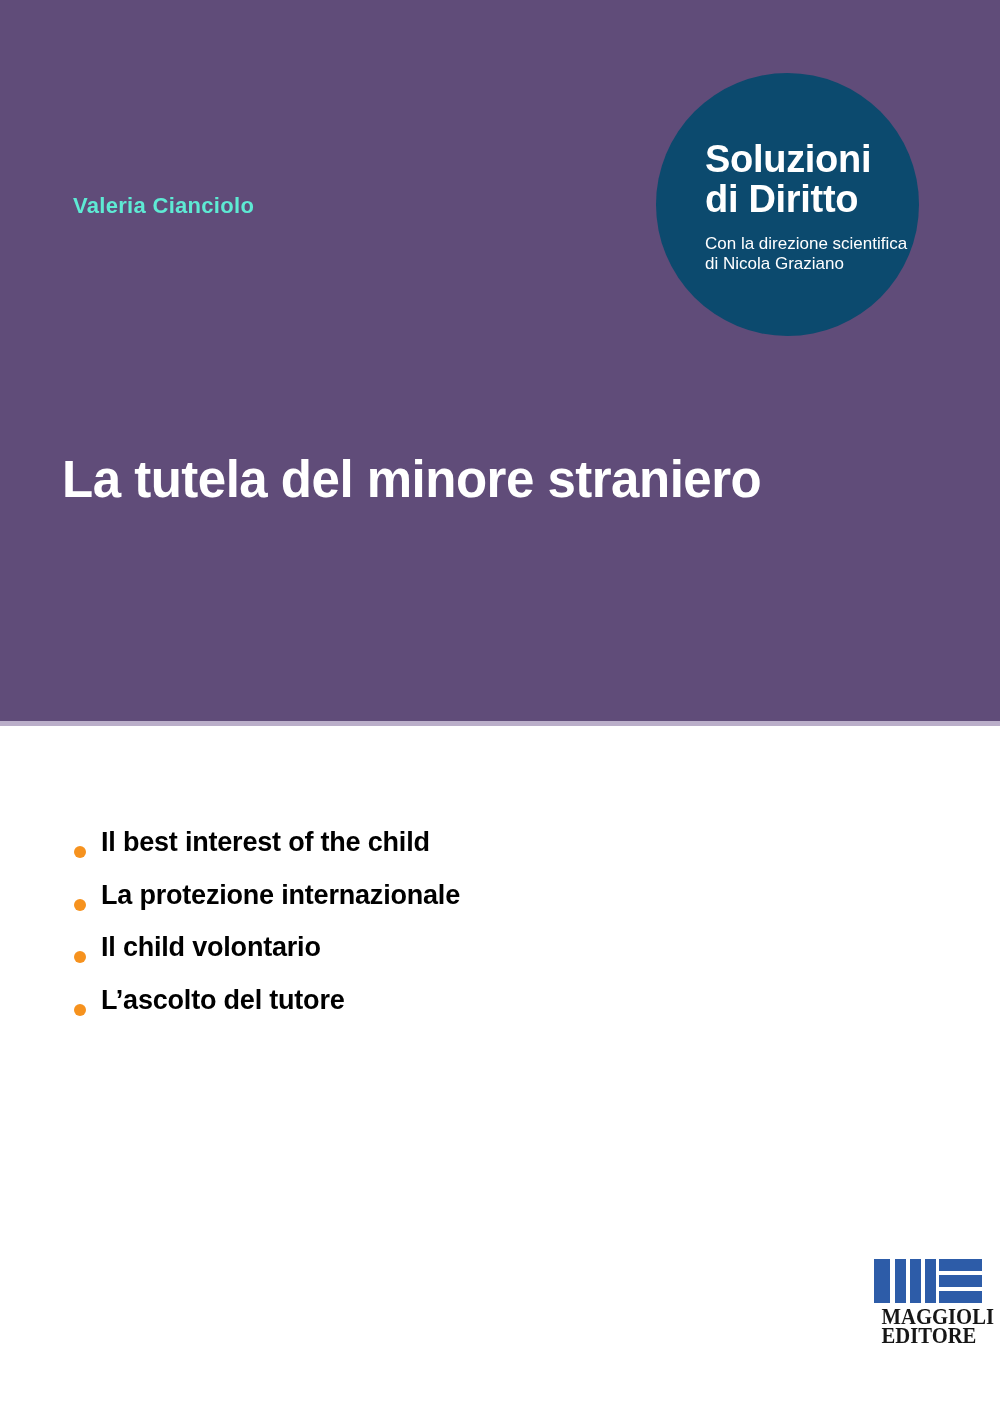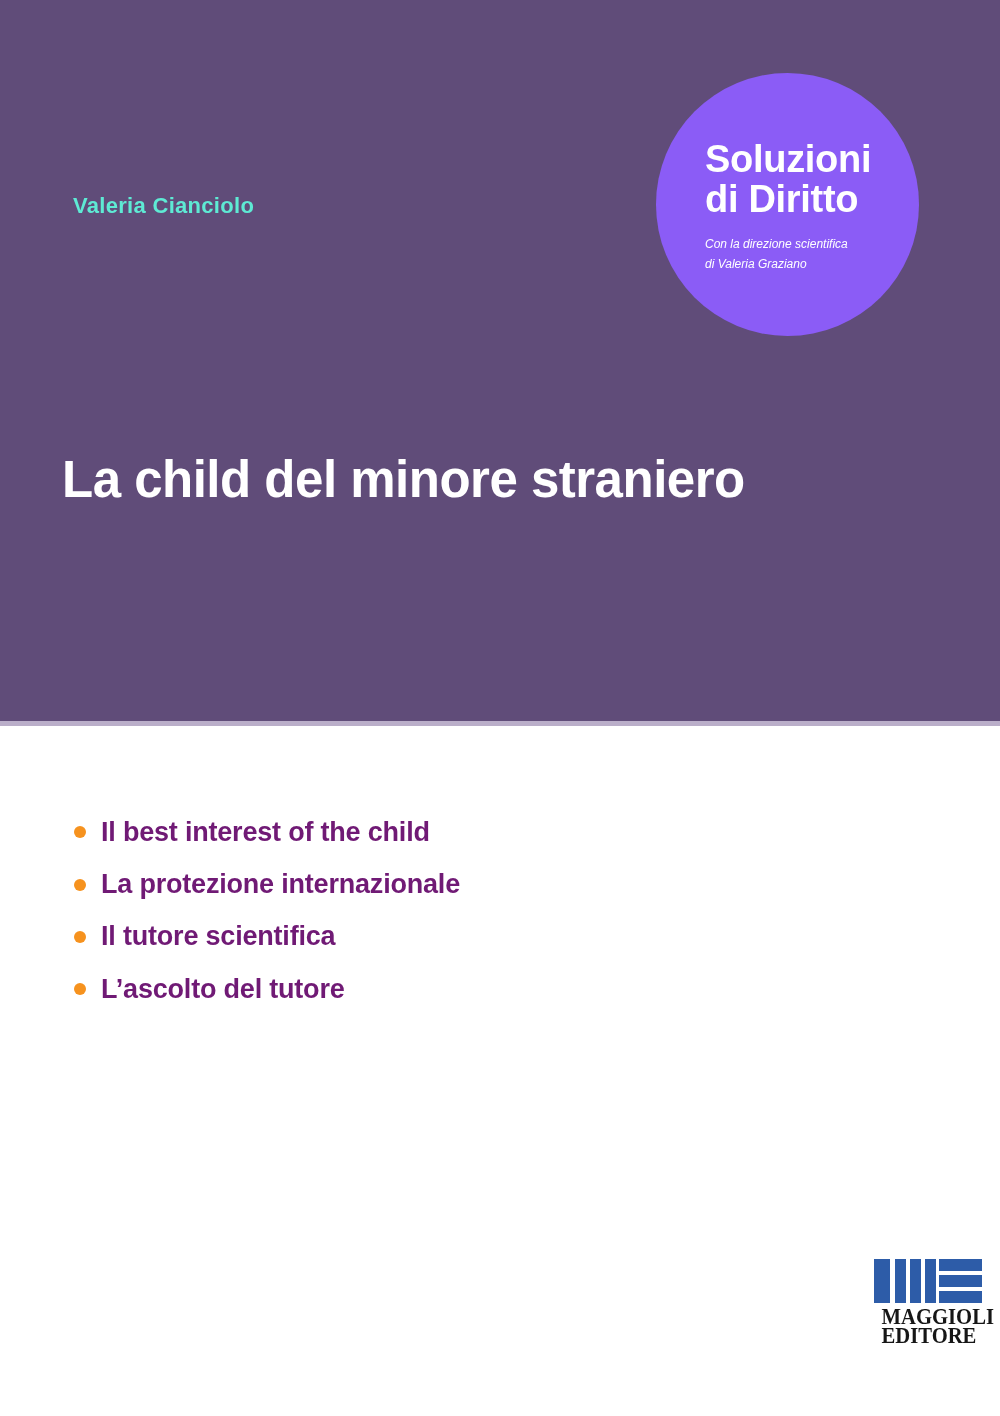--- a/index.html
+++ b/index.html
@@ -24,44 +24,44 @@
   .author {
     position: absolute; left: 73px; top: 193px;
     font-size: 22px; font-weight: 700;
     color: #5eead4; letter-spacing: 0.3px;
   }
   
   .badge {
     position: absolute; left: 656px; top: 73px;
     width: 263px; height: 263px;
     border-radius: 50%;
-    background: #8b5cf6;
+    background: #0c4a6e;
     color: #ffffff;
     box-sizing: border-box;
     padding: 66px 0 0 49px;
   }
   .badge-title { font-size: 38px; font-weight: 700; line-height: 40px; letter-spacing: -0.3px; }
-  .badge-sub   { margin-top: 15px; font-style: italic; font-size: 12px; line-height: 20px; }
+  .badge-sub   { margin-top: 15px; font-size: 17px; line-height: 20px; }
   
   .title {
     position: absolute; left: 62px; top: 441px;
     margin: 0;
     font-size: 51px; line-height: 78px; font-weight: 700;
     color: #ffffff; letter-spacing: -0.5px;
   }
   
   .topics {
     position: absolute; left: 74px; top: 806px;
     margin: 0; padding: 0; list-style: none;
   }
   .topic {
-    display: flex; align-items: center;
+    display: flex; align-items: flex-end;
     height: 52.4px;
     font-size: 27px; font-weight: 700;
-    color: #701a75; letter-spacing: -0.2px;
+    color: #000000; letter-spacing: -0.2px;
   }
   .dot {
     flex: 0 0 auto;
     width: 12px; height: 12px; border-radius: 50%;
     background: #f6921e;
     margin-right: 15px;
   }
   
   .publisher {
     position: absolute; left: 830px; top: 1259px;
@@ -86,42 +86,42 @@
 
     <div class="author">Valeria Cianciolo</div>
 
     <div class="badge">
       <div class="badge-title">
         <div>Soluzioni</div>
         <div>di Diritto</div>
       </div>
       <div class="badge-sub">
         <div>Con la direzione scientifica</div>
-        <div>di Valeria Graziano</div>
+        <div>di Nicola Graziano</div>
       </div>
     </div>
 
     <h1 class="title">
-      <span>La child del minore straniero</span><br>
+      <span>La tutela del minore straniero</span><br>
     </h1>
 
   </div>
 
   <ul class="topics">
     <li class="topic">
       <span class="dot"></span>
       <span>Il best interest of the child</span>
     </li>
     <li class="topic">
       <span class="dot"></span>
       <span>La protezione internazionale</span>
     </li>
     <li class="topic">
       <span class="dot"></span>
-      <span>Il tutore scientifica</span>
+      <span>Il child volontario</span>
     </li>
     <li class="topic">
       <span class="dot"></span>
       <span>L’ascolto del tutore</span>
     </li>
   </ul>
 
   <div class="publisher">
     <svg width="108" height="44" viewBox="0 0 108 44">
       <g fill="#2d5ca8">

